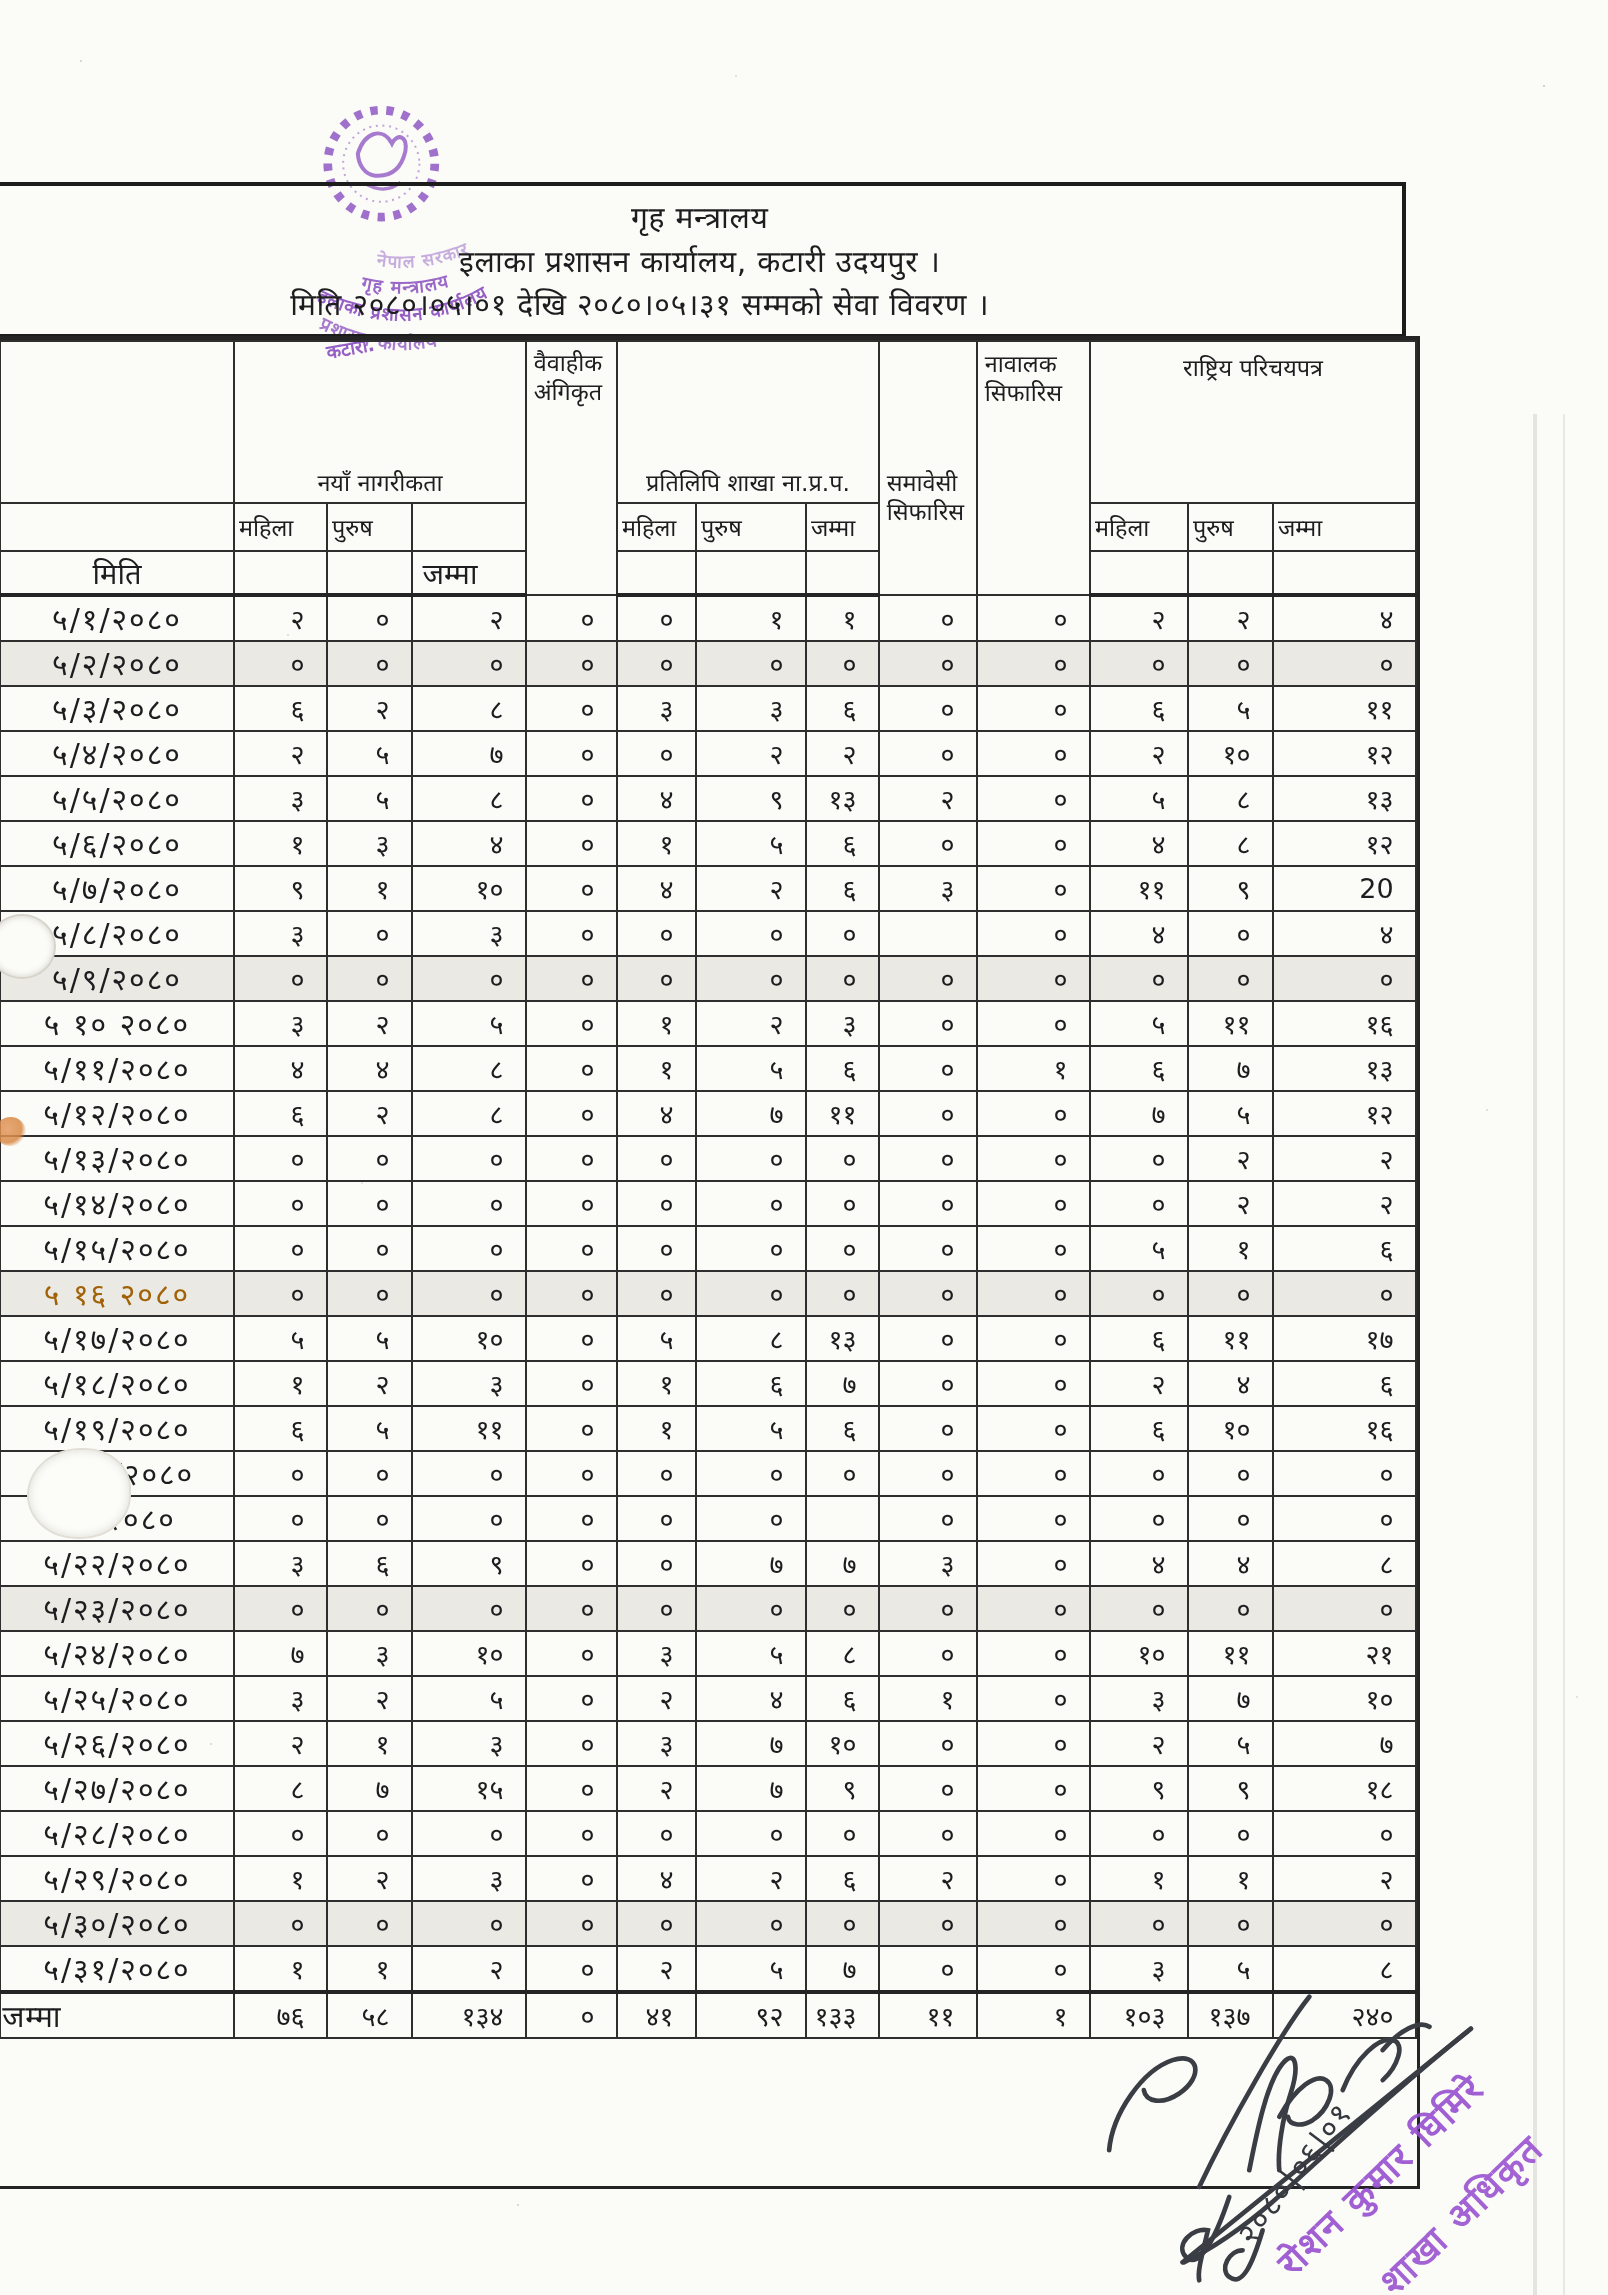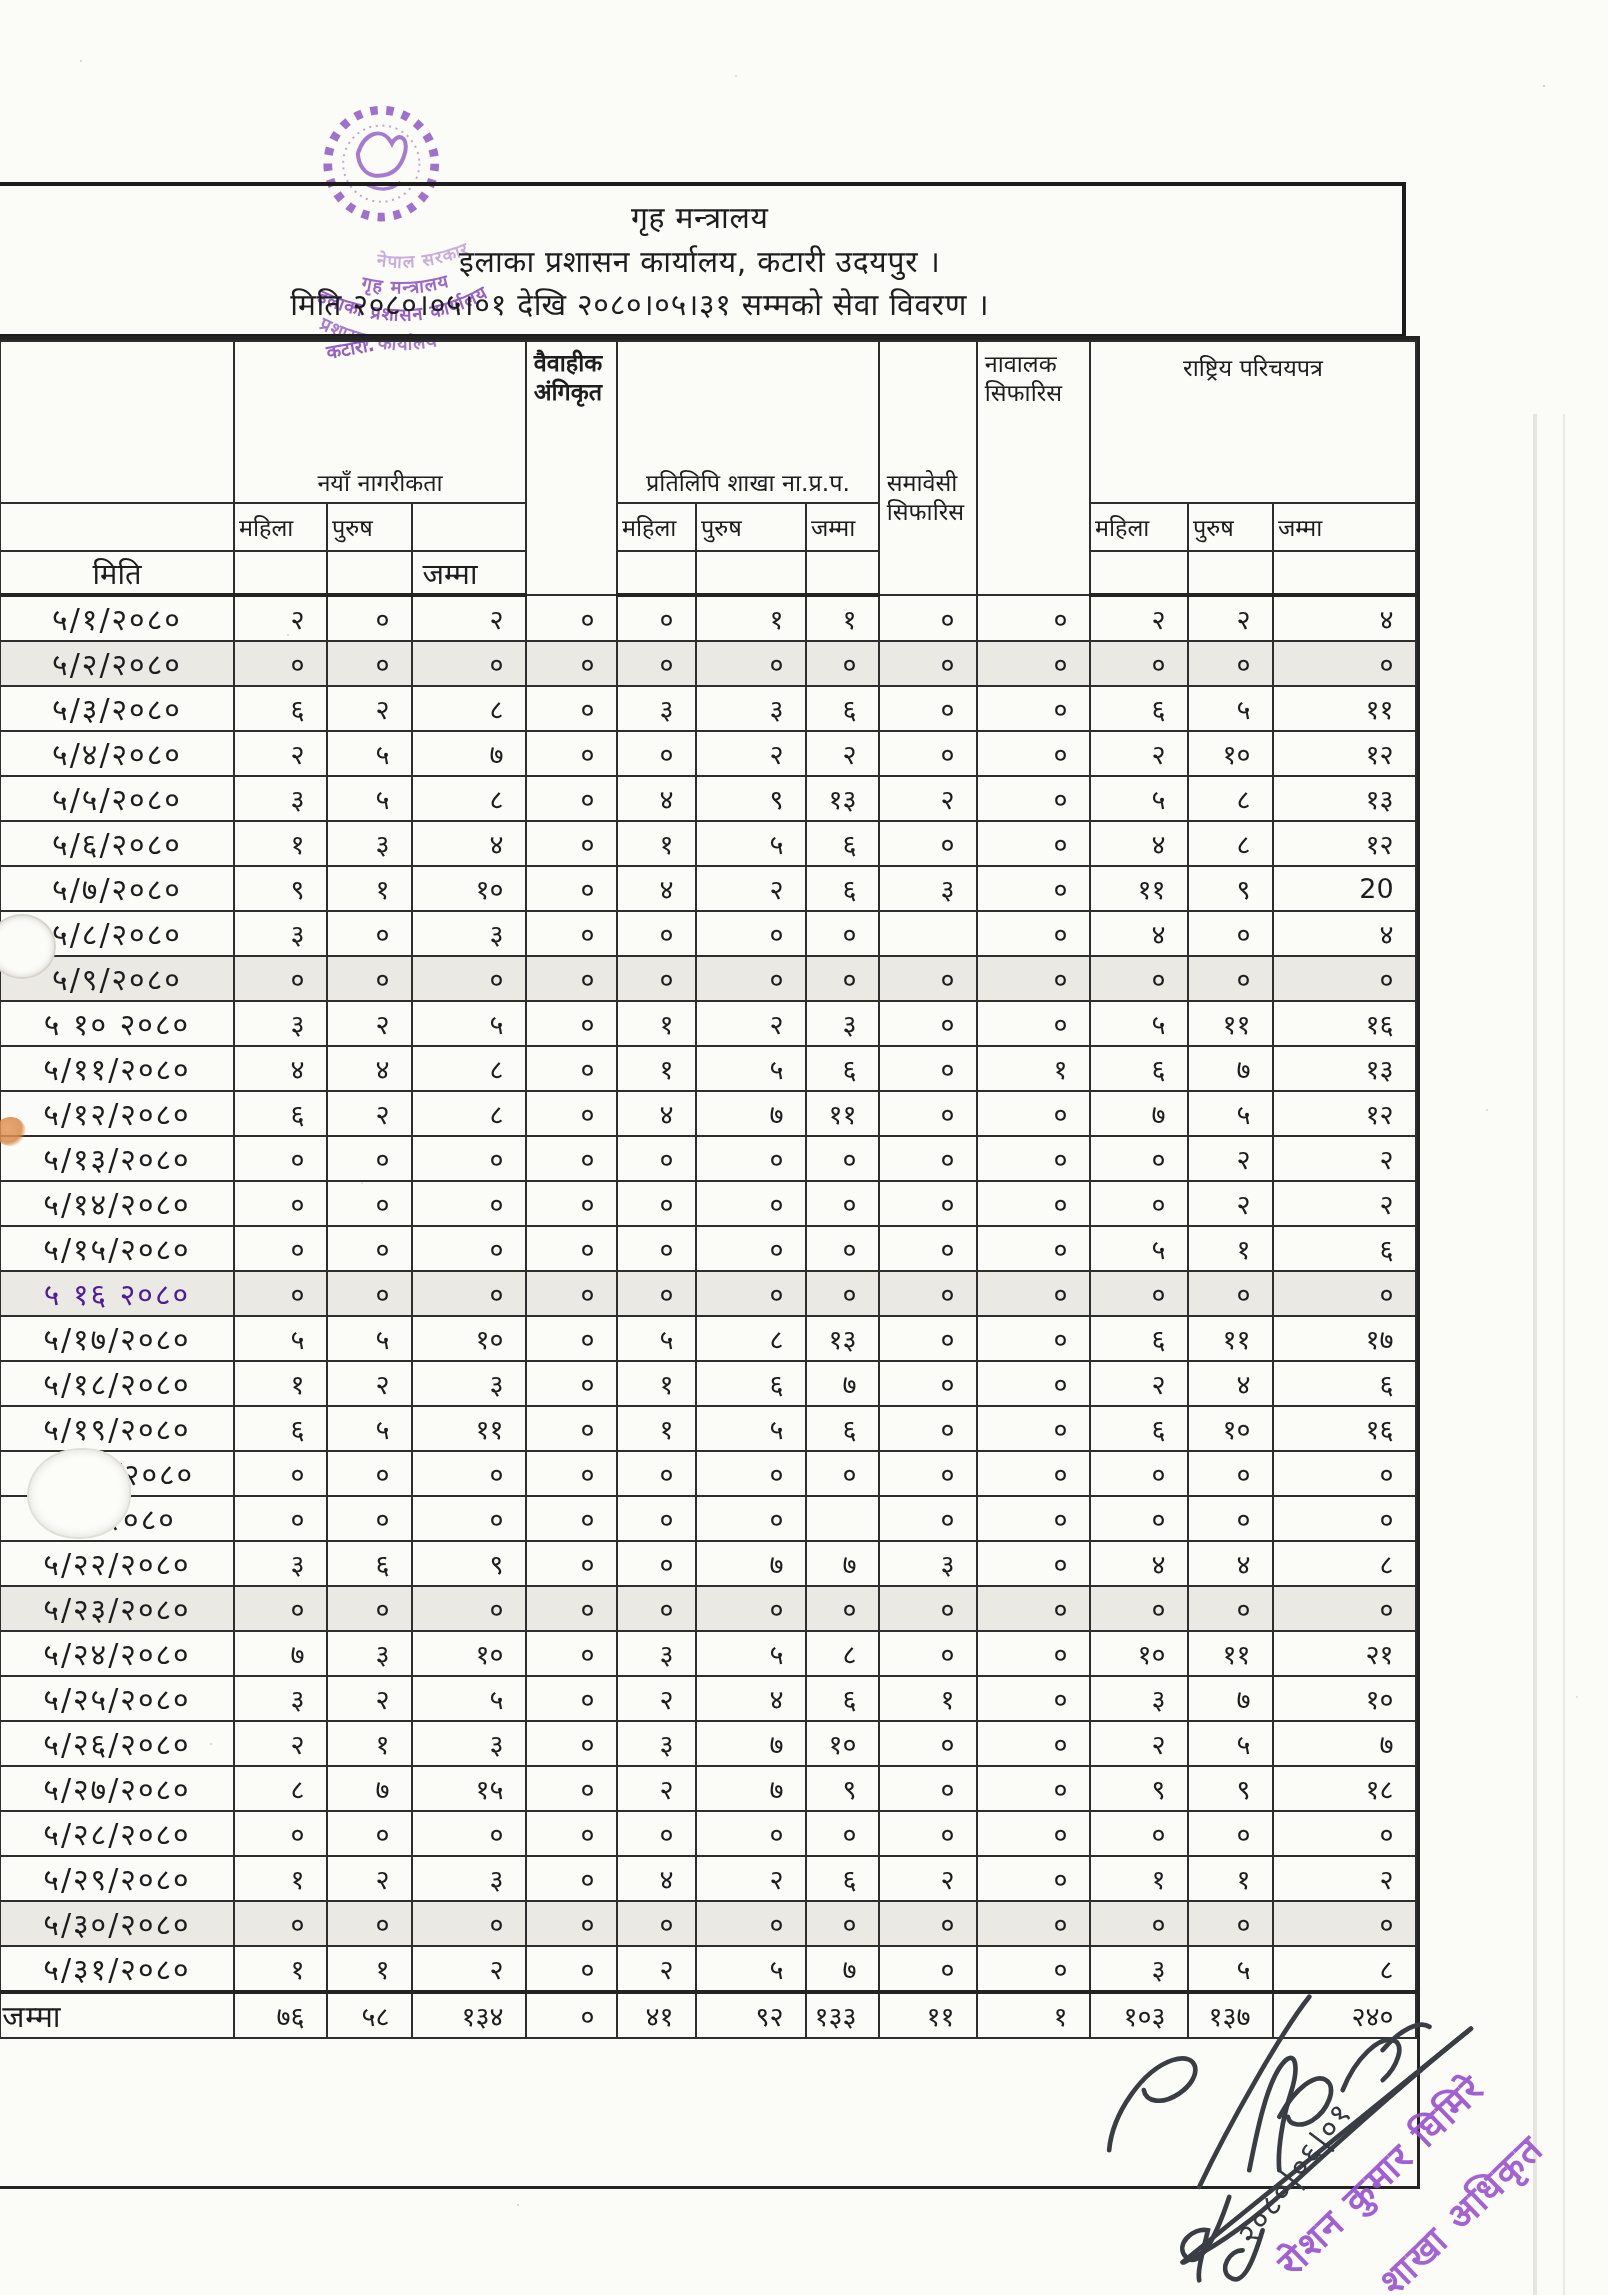--- a/index.html
+++ b/index.html
@@ -14,31 +14,31 @@
   
   .table-frame{position:absolute;left:-4px;top:336px;width:1424px;border:3.3px solid #242424;
                border-top-width:4.7px;box-sizing:border-box;background:transparent;}
   table{width:100%;border-collapse:collapse;table-layout:fixed;}
   th,td{border:2px solid #2e2e2e;box-sizing:border-box;overflow:visible;}
   thead th{font-weight:normal;font-size:23.4px;}
   tr.h-a{height:162px;} tr.h-b{height:48px;} tr.h-c{height:40px;}
   tr.h-c th{border-bottom:4px solid #242424;font-size:29px;}
   .g-naya,.g-prat{vertical-align:bottom;padding-bottom:4px;text-align:center;}
   .g-ras{vertical-align:top;padding-top:9.4px;text-align:center;}
-  .c-vai{vertical-align:top;text-align:left;padding:6.7px 4px 0 6.7px;line-height:1.25;font-weight:bold;}
+  .c-vai{vertical-align:top;text-align:left;padding:6.7px 4px 0 6.7px;line-height:1.25;}
   .c-sam{vertical-align:bottom;text-align:left;padding:0 4px 67px 6.7px;line-height:1.25;}
   .c-nab{vertical-align:top;text-align:left;padding:8px 4px 0 6.7px;line-height:1.25;}
   tr.h-b th{text-align:left;padding-left:4px;}
   .jamma-sub{text-align:left;padding-left:9.4px;}
   tbody tr{height:43px;}
   tbody td{font-size:27px;}
   td.date{text-align:center;letter-spacing:2px;font-size:30px;}
   td.num{text-align:right;padding-right:21.4px;}
   tr.shaded td{background:#eae9e3;}
-  .faint{color:#4c1d95;}
+  .faint{color:#a16207;}
   tr.total td{border-top:4px solid #242424;}
   tr.total td.date{text-align:left;padding-left:1.3px;letter-spacing:0.7px;}
   tfoot td{height:148px;border:none;border-top:2.7px solid #2e2e2e;background:transparent;}
   
   .seal-svg{position:absolute;left:301px;top:90px;overflow:visible;}
   .sig-svg{position:absolute;left:1029px;top:1950px;overflow:visible;}
   .hole-ring{position:absolute;left:-12px;top:914px;width:64px;height:61px;border-radius:50%;
              background:#fbfbf7;border:2.7px solid #d6d3cb;box-shadow:inset 0 0 6.7px rgba(90,85,75,.25);}
   .hole-row21{position:absolute;left:27px;top:1448px;width:100px;height:87px;
               border-radius:54% 46% 50% 50%;background:#fcfcf9;border:2px solid #e2dfd7;

